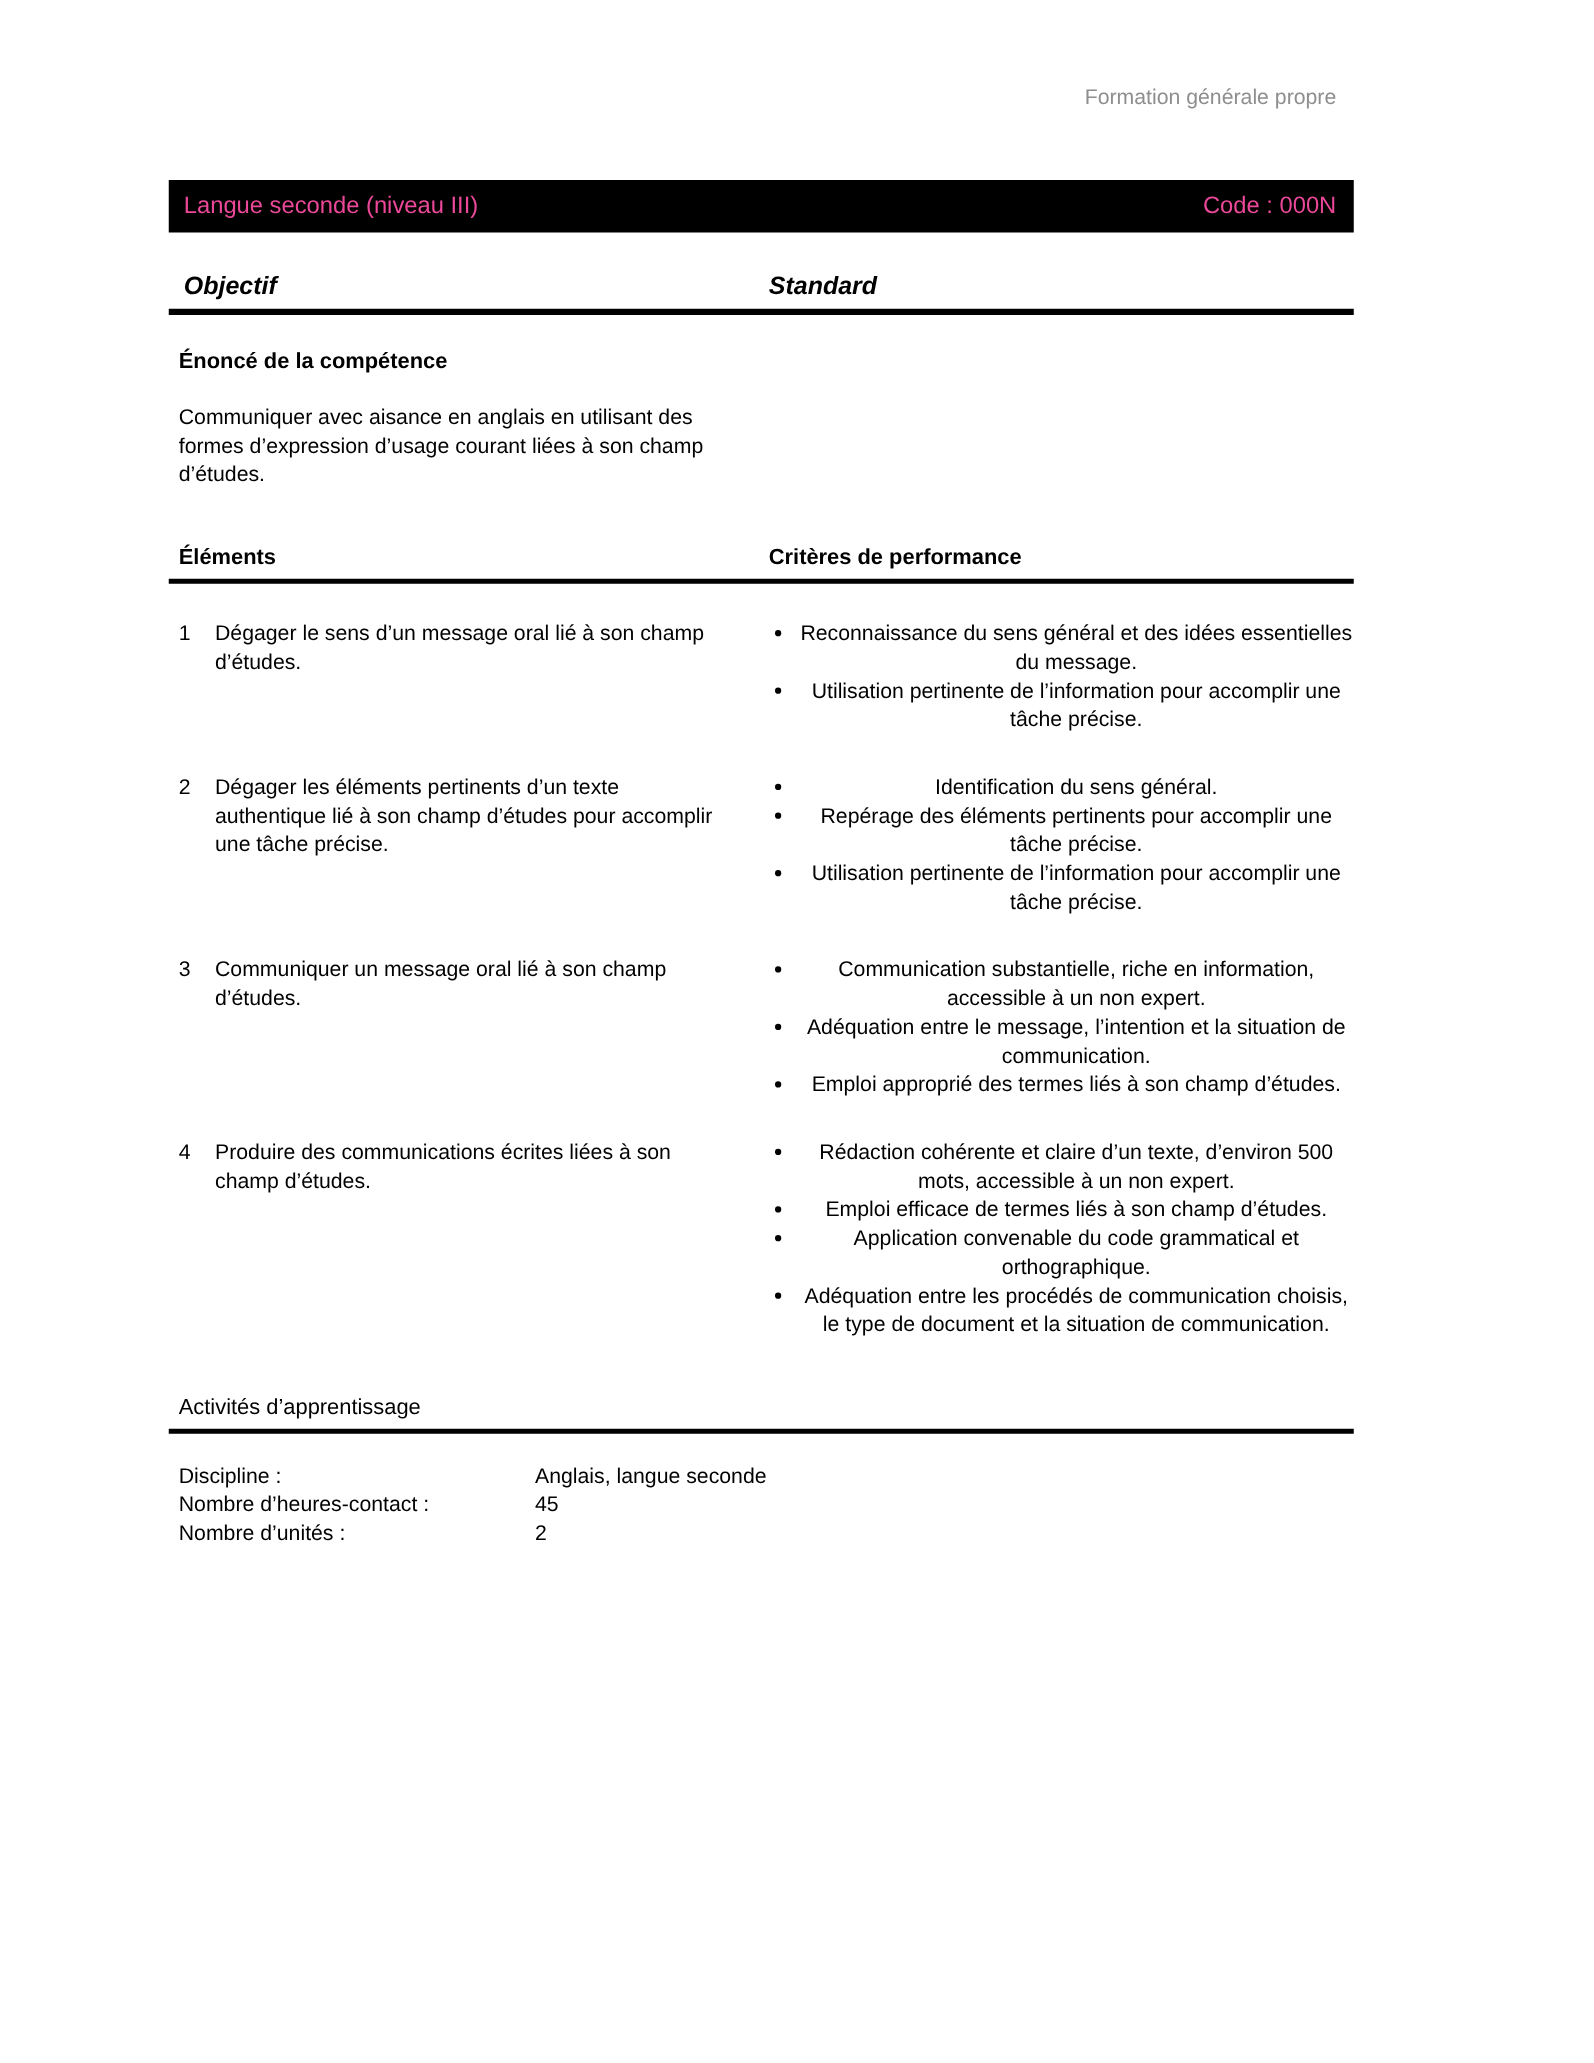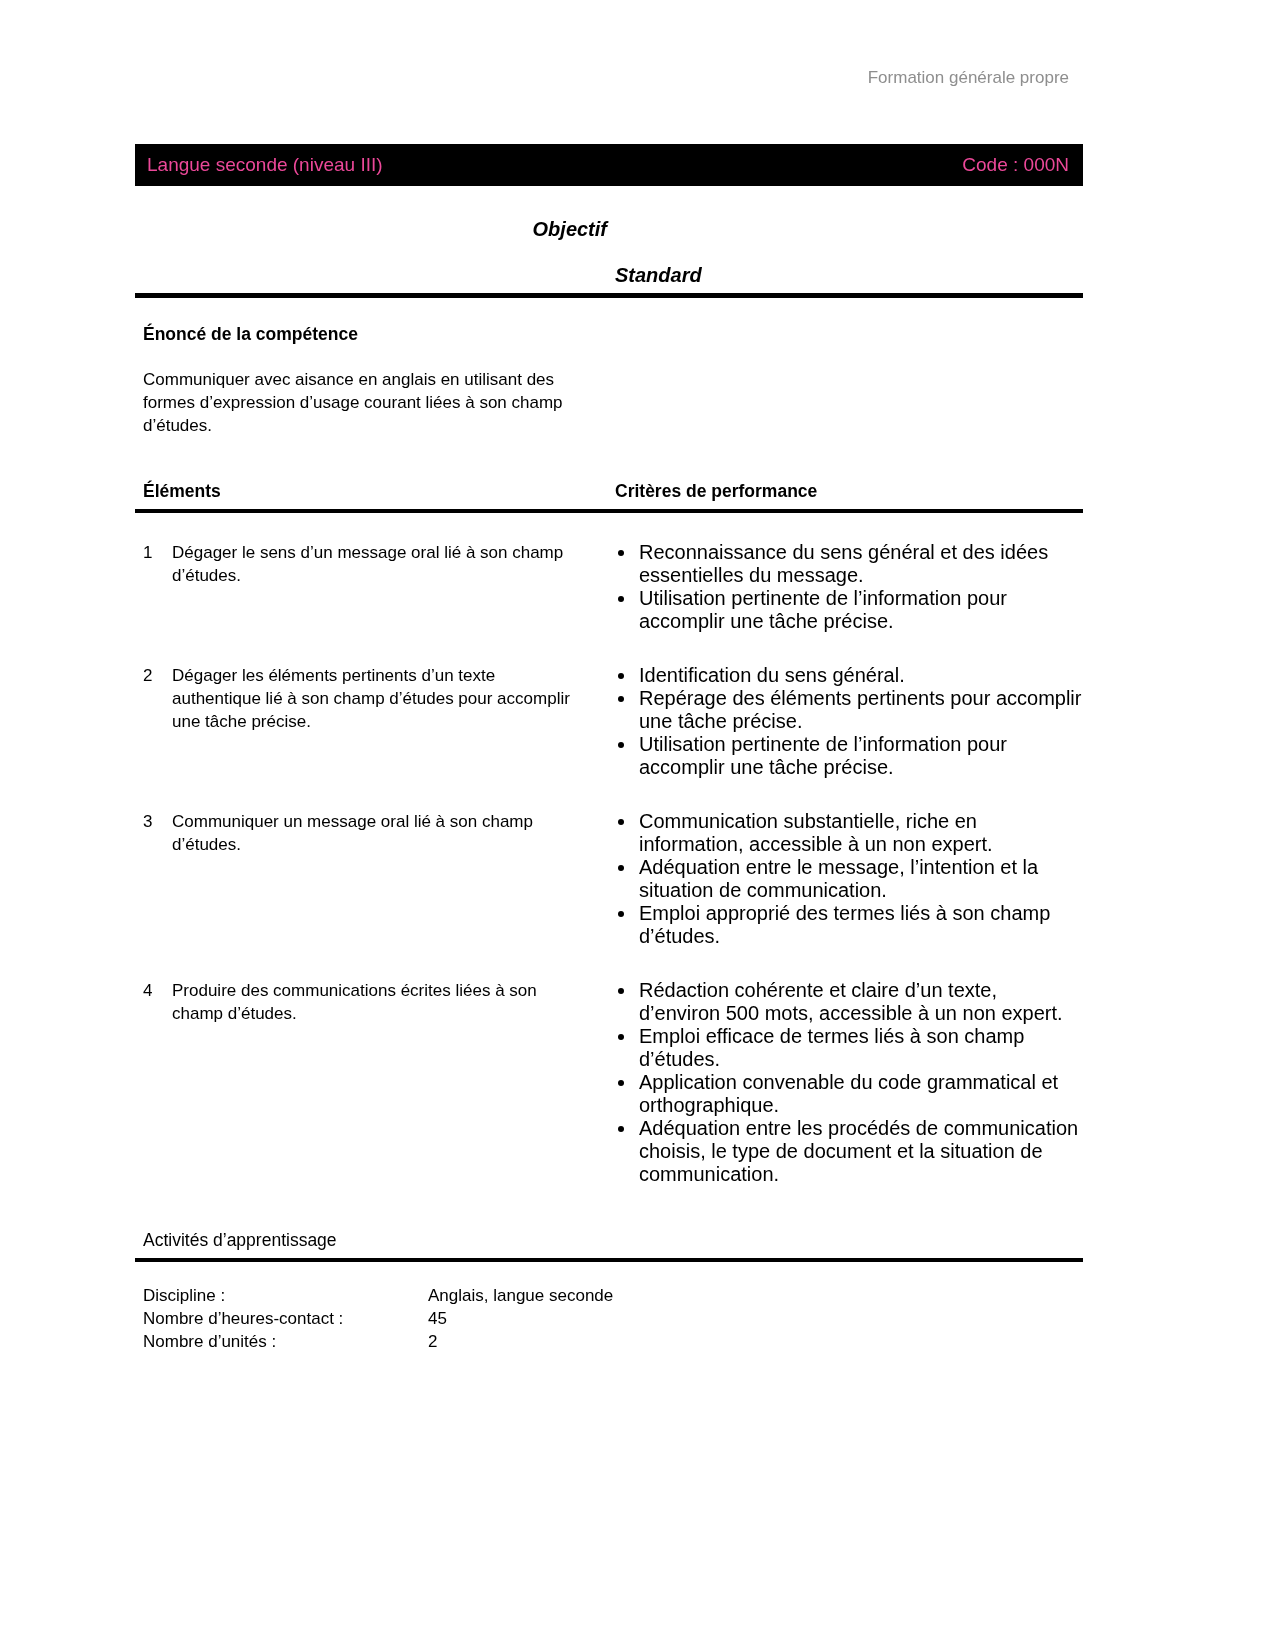--- a/index.html
+++ b/index.html
@@ -41,22 +41,22 @@
     font-size: 19px;
   }
   .col-headers {
     display: grid;
     grid-template-columns: 472px 1fr;
     margin-top: 32px;
     font-size: 20px;
     font-weight: bold;
     font-style: italic;
   }
-  .col-headers .left { padding-left: 12px; text-align: right; }
-  .col-headers .right { padding-left: 8px; margin-top: 46px; }
+  .col-headers .left { padding-left: 12px; }
+  .col-headers .right { padding-left: 8px; }
   .rule-thick {
     height: 5px;
     background: #000000;
     margin-top: 6px;
   }
   .rule-med {
     height: 4px;
     background: #000000;
     margin-top: 7px;
   }
@@ -92,23 +92,24 @@
     display: flex;
     padding-left: 8px;
     font-size: 17px;
     line-height: 23px;
   }
   .el-num { width: 29px; flex: none; }
   .el-text { flex: 1; padding-right: 24px; }
   .crit-list {
     margin: 0;
     padding-left: 30px;
-    font-size: 20px;
+    font-size: 17px;
     line-height: 23px;
     list-style: disc outside;
+    text-align: center;
   }
   .crit-list li { padding-left: 2px; }
   .activities-heading {
     margin-top: 44px;
     font-weight: normal;
     font-size: 17.5px;
     padding-left: 8px;
   }
   .activities-rows { margin-top: 22px; padding-left: 8px; }
   .act-row {

